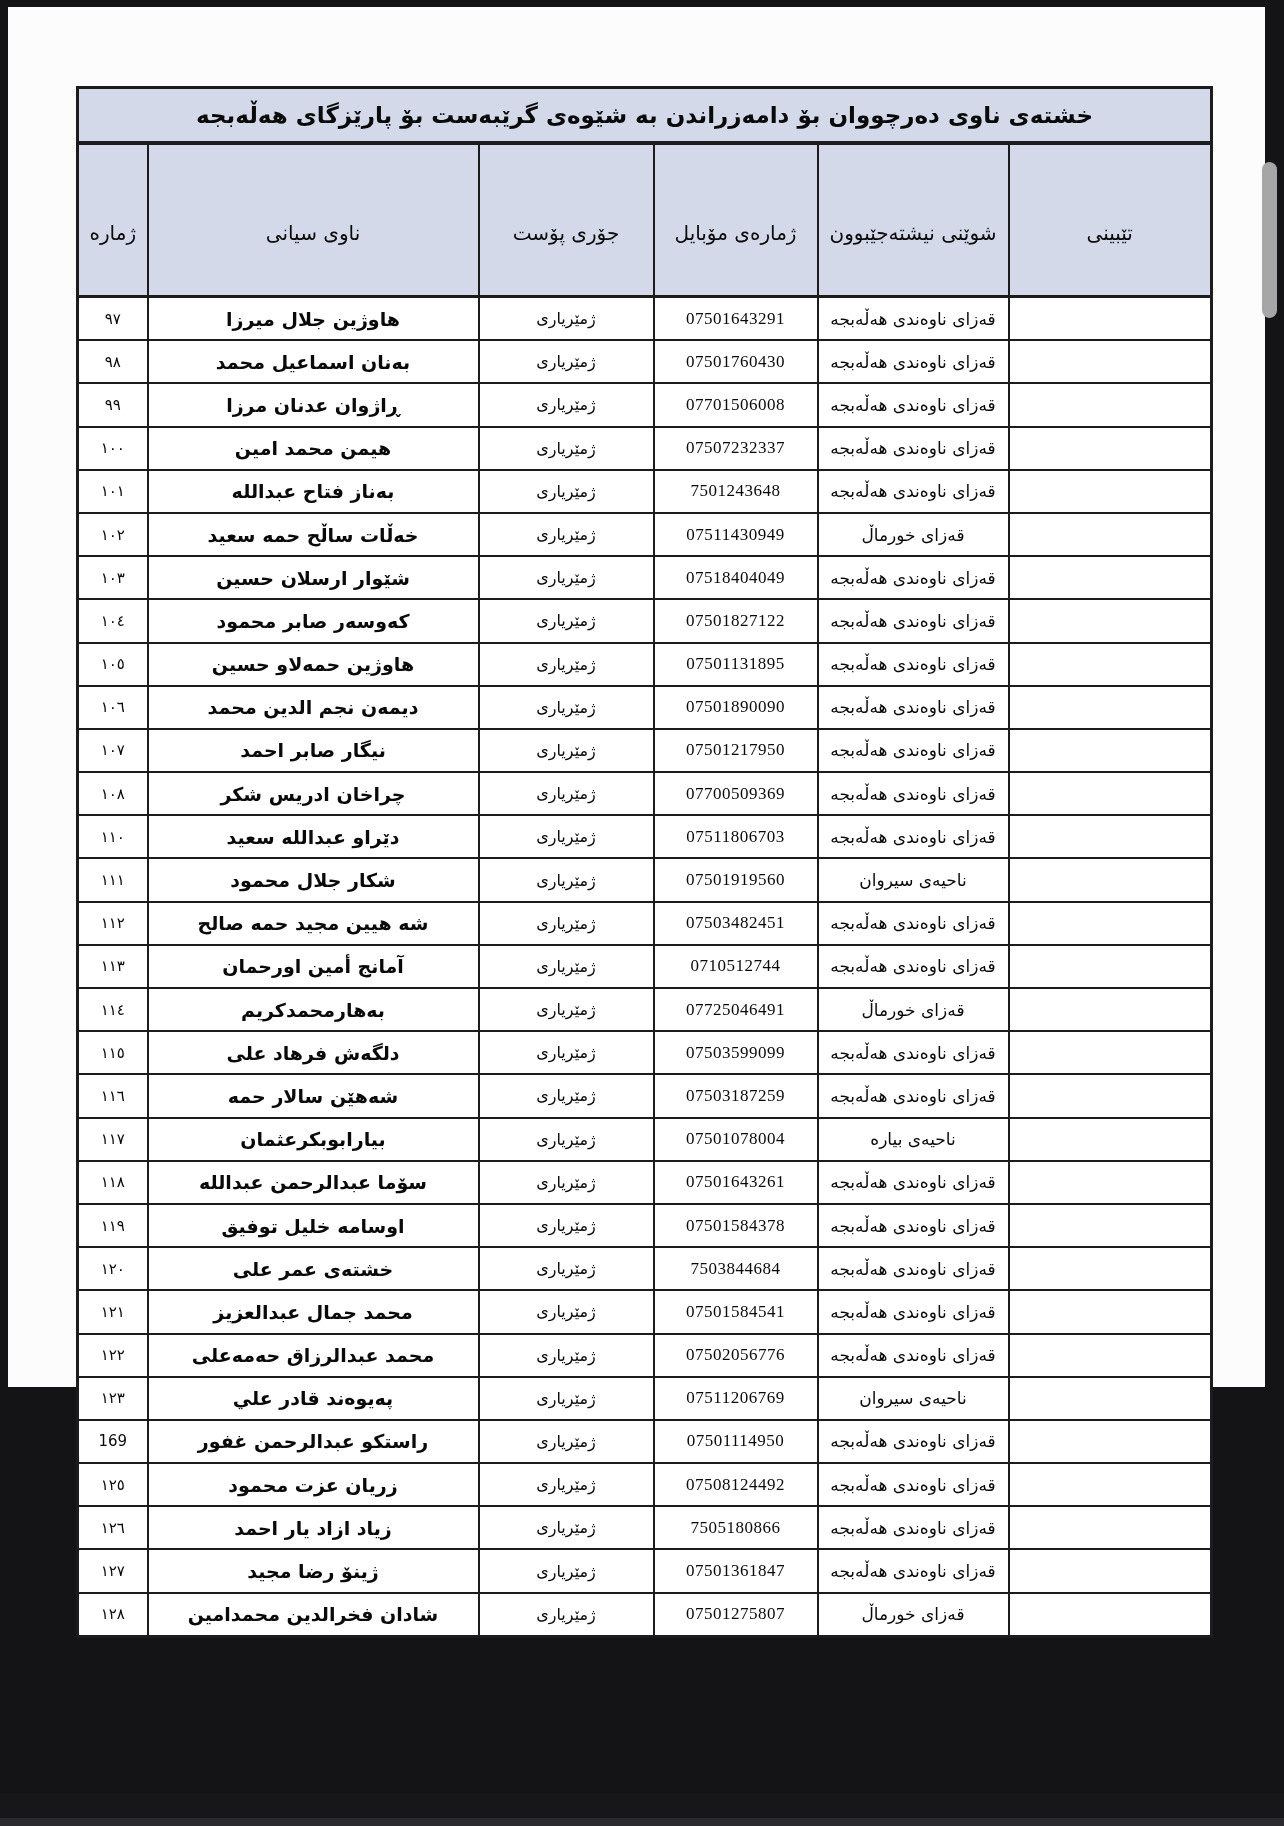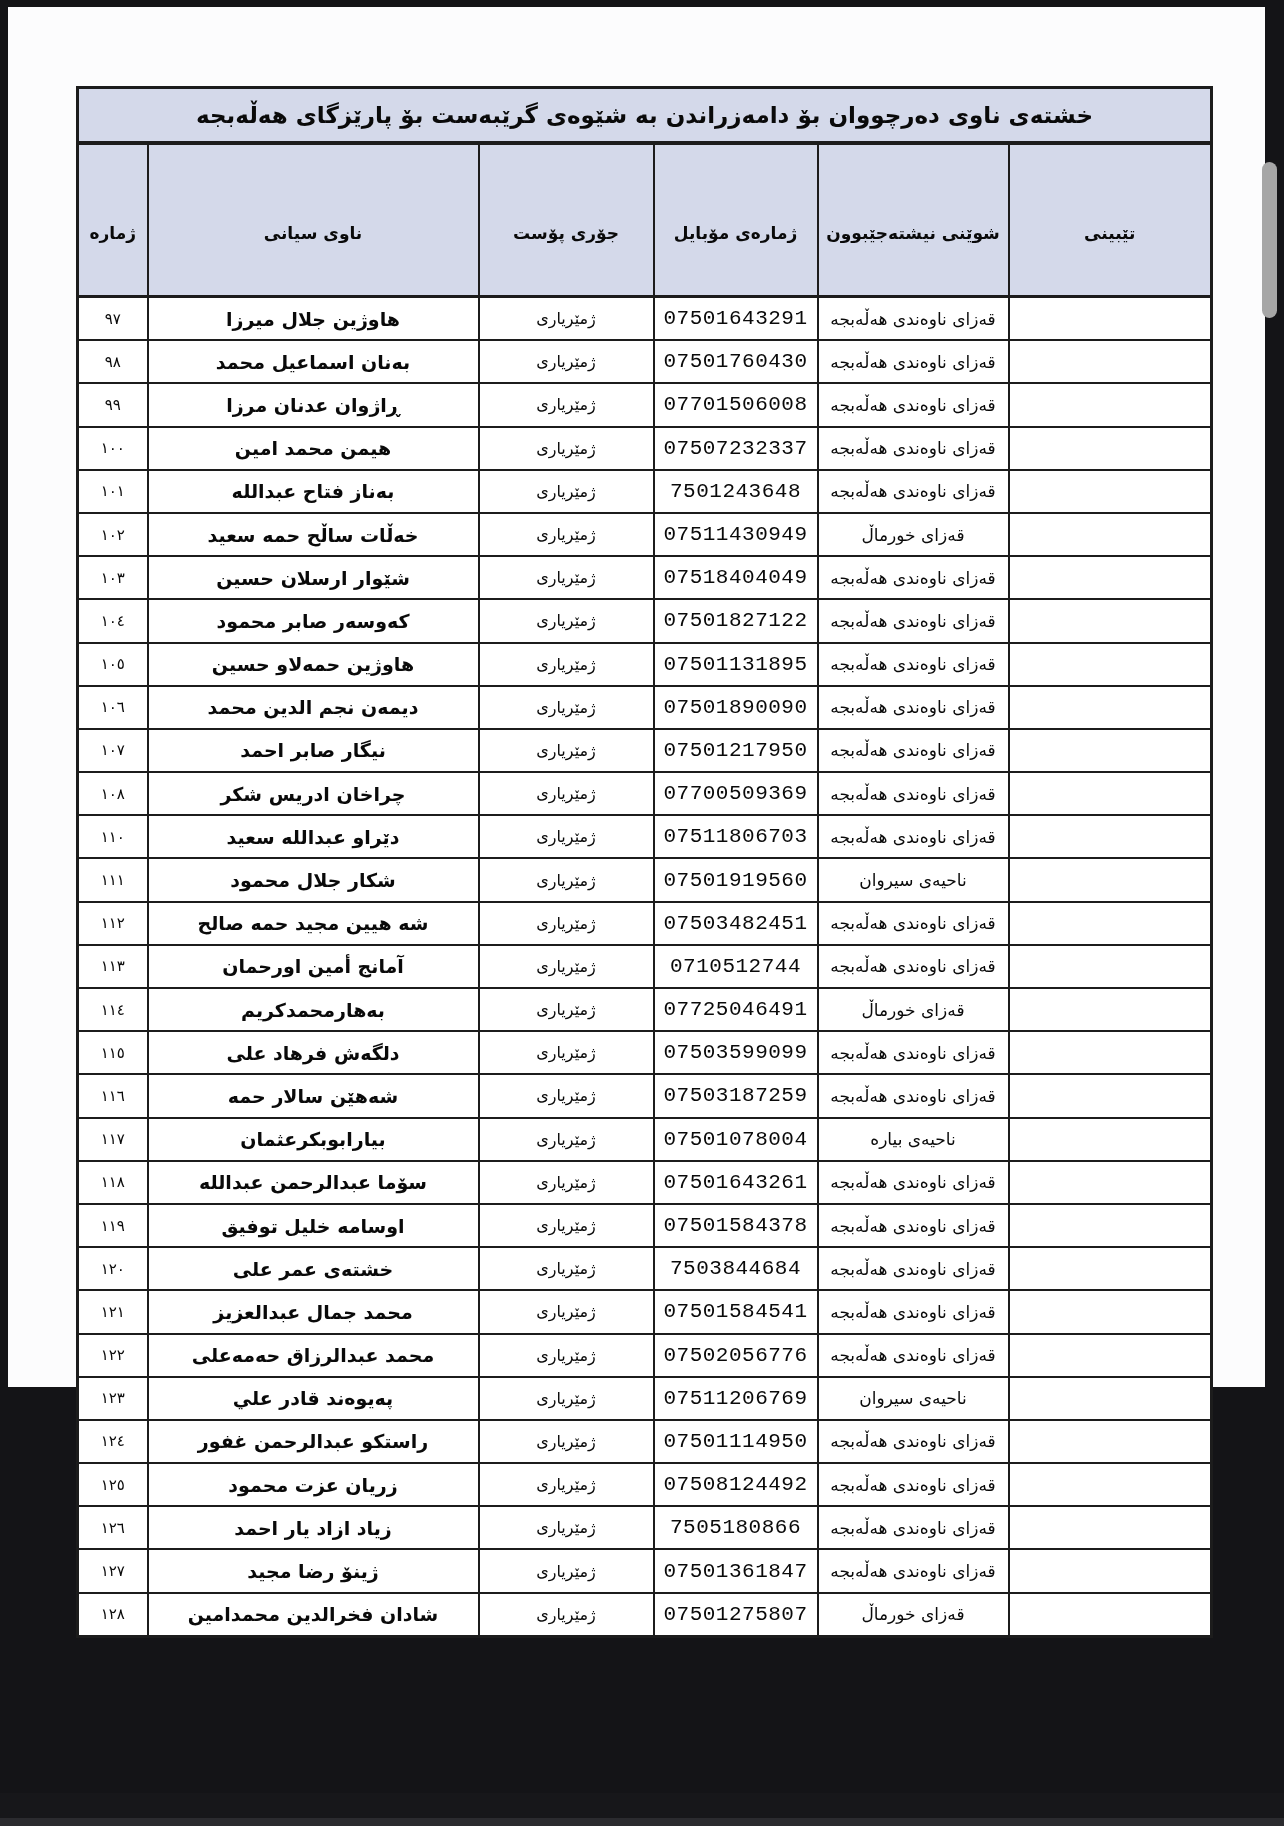--- a/index.html
+++ b/index.html
@@ -36,32 +36,32 @@
     overflow:hidden;white-space:nowrap;
   }
   tr.title-row th{
     height:52px;background:var(--band);
     font-size:23px;font-weight:bold;
     border-bottom:4px solid var(--border);
     direction:rtl;
   }
   tr.head-row th{
     height:124px;background:var(--band);
-    font-size:17px;font-weight:bold;
+    font-size:20px;font-weight:normal;
     direction:rtl;
     padding-top:26px;
     border-top:3px solid var(--border);
     border-bottom:3px solid var(--border);
   }
   table.roster{border:3px solid var(--border);}
   tbody td{height:41.2px;}
   td.c-no{font-size:15px;direction:rtl;}
   td.c-name{font-size:19px;font-weight:bold;direction:rtl;}
   td.c-post{font-size:16px;direction:rtl;}
-  td.c-phone{font-size:21px;color:var(--phone-ink);letter-spacing:.5px;font-family:Liberation Mono, monospace;border-radius:17px;}
+  td.c-phone{font-size:17px;color:var(--phone-ink);letter-spacing:.5px;font-family:Liberation Serif, serif;border-radius:17px;}
   td.c-res{font-size:17px;direction:rtl;}
   td.c-note{font-size:16px;}
   .scroll-thumb{
     position:absolute;left:1262px;top:162px;width:15px;height:156px;
     border-radius:8px;background:var(--thumb);
   }
   .bottom-bar{
     position:absolute;left:0;top:1793px;width:1284px;height:25px;
     background:var(--bottom1);
   }
@@ -326,21 +326,21 @@
   <tr>
     <td class="c-no">١٢٣</td>
     <td class="c-name">پەیوەند قادر علي</td>
     <td class="c-post">ژمێریاری</td>
     <td class="c-phone">07511206769</td>
     <td class="c-res">ناحیەی سیروان</td>
     <td class="c-note"></td>
   </tr>
 
   <tr>
-    <td class="c-no">١٢٤</td>
+    <td class="c-no">169</td>
     <td class="c-name">راستکو عبدالرحمن غفور</td>
     <td class="c-post">ژمێریاری</td>
     <td class="c-phone">07501114950</td>
     <td class="c-res">قەزای ناوەندی هەڵەبجە</td>
     <td class="c-note"></td>
   </tr>
 
   <tr>
     <td class="c-no">١٢٥</td>
     <td class="c-name">زریان عزت محمود</td>

